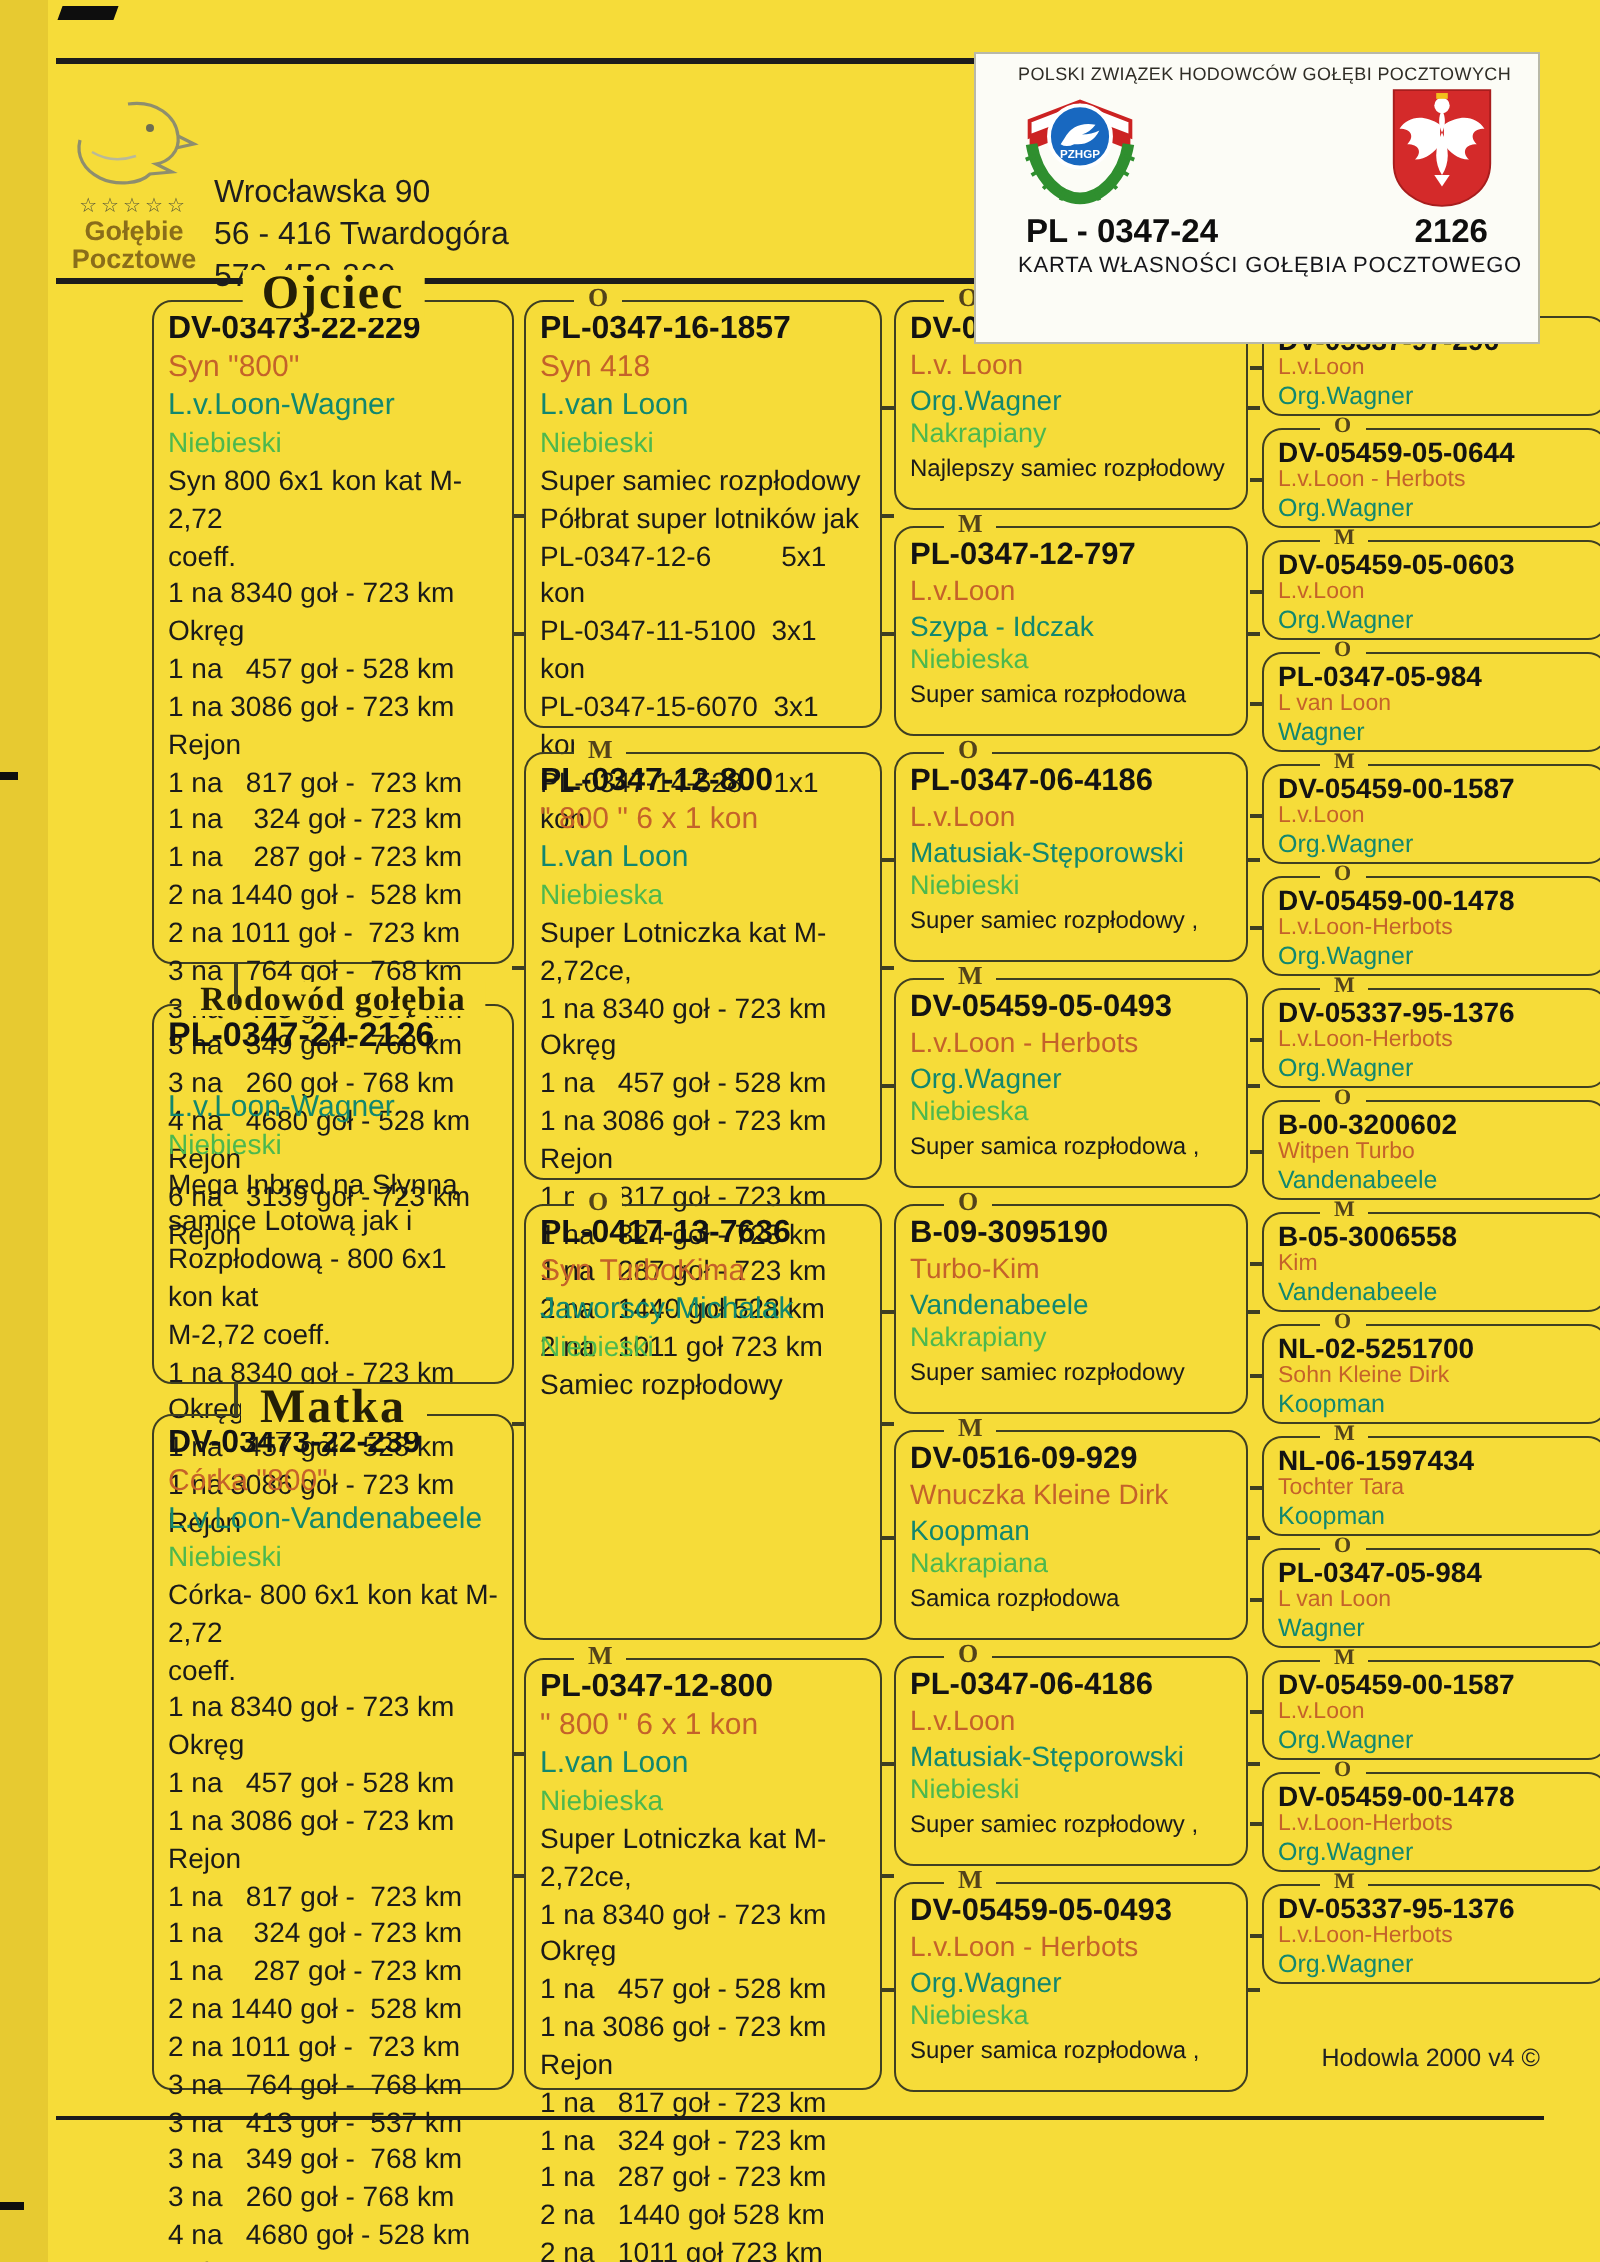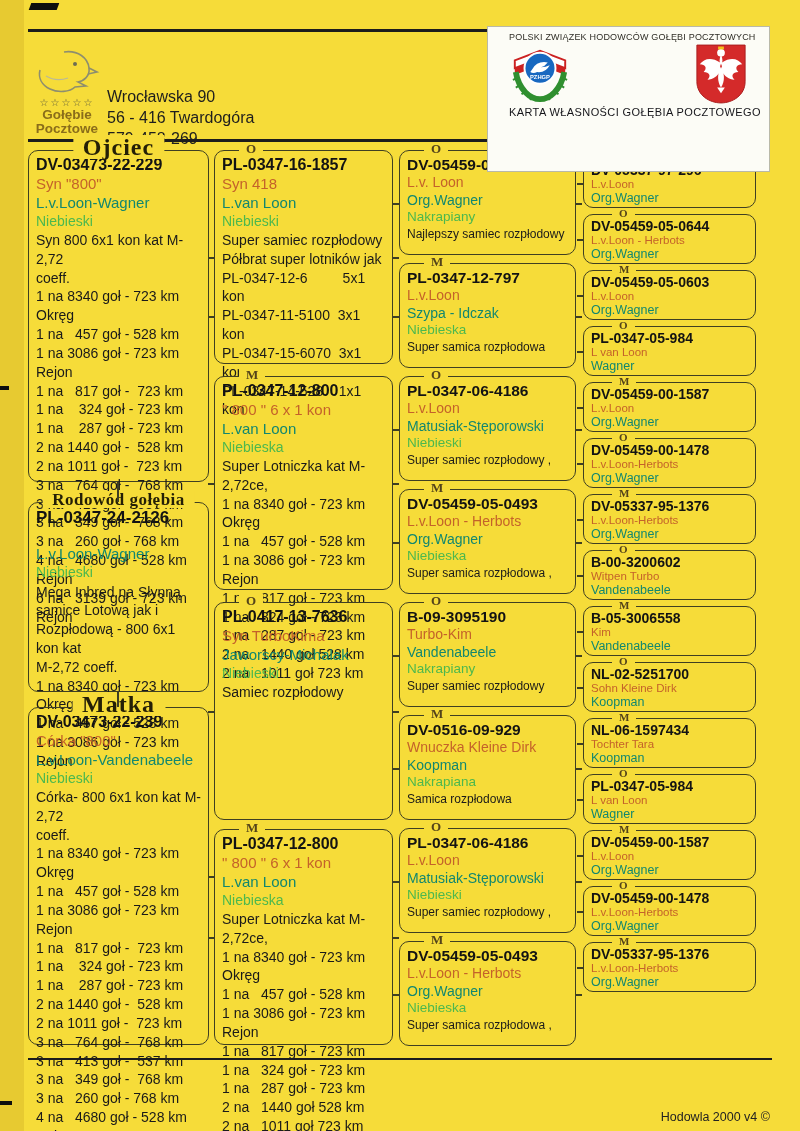--- a/index.html
+++ b/index.html
@@ -25,21 +25,21 @@
   .badge-center{flex:1;line-height:1.02;}
   .polska{font-size:23px;font-weight:bold;color:#2c2517;letter-spacing:1.5px;}
   .y2024{font-size:27px;font-weight:bold;color:var(--accent-gold,#F2C11C);
         text-shadow:-1.5px -1px 0 #5a5a5a,1px 1px 0 #b99400;letter-spacing:1px;}
   .pzhgp{font-size:22px;font-weight:bold;color:#2c2517;letter-spacing:2.5px;}
   .badge-row{display:flex;justify-content:space-between;font-weight:bold;font-size:16.5px;color:#0e0e0e;
         margin-top:2px;padding:0 4px;}
   .karta{font-size:11px;color:#15151a;letter-spacing:.4px;white-space:nowrap;margin-top:1px;}
 
   
-  .col{position:absolute;top:150px;}
+  .col{position:absolute;top:150px;margin-left:48px;}
   #col1{left:28px;width:181px;} #col2{left:214px;width:179px;}
   #col3{left:399px;width:177px;} #col4{left:583px;width:173px;}
   .pbox{position:relative;box-sizing:border-box;border:1.6px solid #3f3f22;border-radius:10px;
         padding:4px 7px 2px;background:transparent;}
   .tl::before{content:"";position:absolute;left:-7px;top:50%;width:6px;height:2px;background:#3f3f22;}
   .tr::after{content:"";position:absolute;right:-7px;top:50%;width:6px;height:2px;background:#3f3f22;}
   .tag{position:absolute;top:-9px;left:24px;background:var(--paper,#F6DC39);padding:0 7px;line-height:1;
         font-family:"Liberation Serif",serif;font-weight:bold;font-size:13px;color:#53431a;}
   .c4 .tag{left:28px;font-size:11px;top:-7px;}
   .btitle{position:absolute;top:-16px;left:50%;transform:translateX(-50%);background:var(--paper,#F6DC39);
@@ -52,21 +52,21 @@
   .st{color:var(--accent-teal,#12876F);font-size:15px;line-height:1.25;}
   .cl{color:var(--accent-green,#4CB84E);font-size:14px;line-height:1.25;}
   .ds{color:#1a1a1a;font-size:14px;line-height:1.345;white-space:pre-wrap;margin-top:1px;}
   .c3 .ring{font-size:15.5px;} .c3 .nm{font-size:14px;} .c3 .st{font-size:14px;}
   .c3 .cl{font-size:13.5px;} .c3 .ds{font-size:12px;line-height:1.25;}
   .c4 .ring{font-size:14px;line-height:1.1;} .c4 .nm{font-size:11.5px;line-height:1.12;min-height:13px;}
   .c4 .st{font-size:12.5px;line-height:1.12;}
 
   .vline{position:absolute;width:2px;background:#3f3f22;}
 
-  .footer-credit{position:absolute;right:30px;top:1110px;font-size:12.5px;color:#222;}
+  .footer-credit{position:absolute;right:30px;top:1022px;font-size:12.5px;color:#222;}
 </style>
 </head>
 <body>
 
 <div class="page">
   <div class="edge-strip"></div>
   <div class="scan-mark" style="left:30px;top:3px;width:28px;height:7px;transform:skewX(-20deg);"></div>
   <div class="scan-mark" style="left:0;top:386px;width:9px;height:4px;"></div>
   <div class="scan-mark" style="left:0;top:1101px;width:12px;height:4px;"></div>
 
@@ -109,20 +109,24 @@
           <path d="M28 12 C26 16 26 20 28 24 C30 20 30 16 28 12 Z"></path>
           <path d="M27 20 C18 14 10 16 6 22 C12 22 14 26 10 30 C16 30 18 34 14 38 C20 38 24 34 27 30 Z"></path>
           <path d="M29 20 C38 14 46 16 50 22 C44 22 42 26 46 30 C40 30 38 34 42 38 C36 38 32 34 29 30 Z"></path>
           <path d="M28 24 C24 32 24 40 28 46 C32 40 32 32 28 24 Z"></path>
           <path d="M24 46 L28 52 L32 46 Z"></path>
           <circle cx="28" cy="10" r="4"></circle>
         </g>
         <rect x="25" y="3.5" width="6" height="3" fill="#f2c11c"></rect>
       </svg>
     </div>
+    <div class="badge-row">
+      <span>PL - 0347-24</span>
+      <span>2126</span>
+    </div>
     <div class="karta">KARTA  WŁASNOŚCI GOŁĘBIA POCZTOWEGO</div>
   </div>
 
   <div class="col c1" id="col1">
     <div class="pbox tr" style="height:332px;">
       <span class="btitle">Ojciec</span>
       <div class="ring">DV-03473-22-229</div>
       <div class="nm">Syn "800"</div>
       <div class="st">L.v.Loon-Wagner</div>
       <div class="cl">Niebieski</div>

